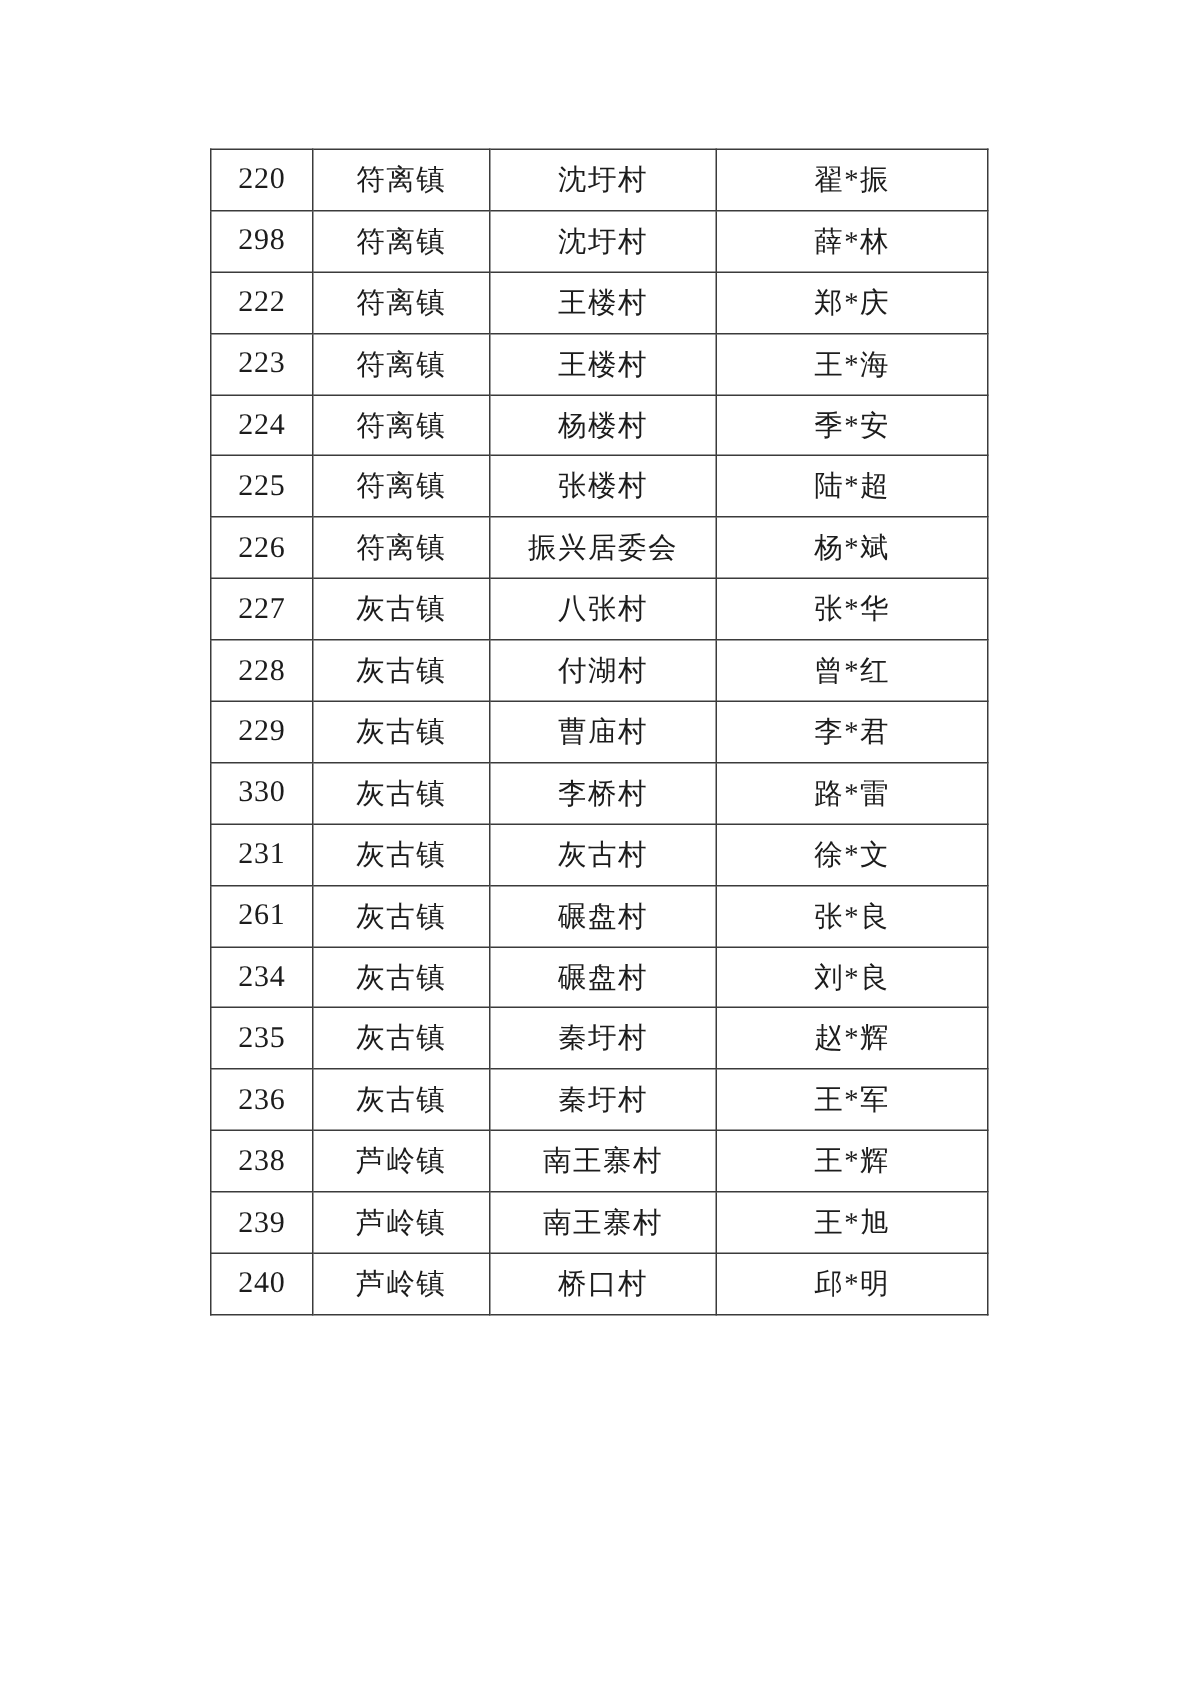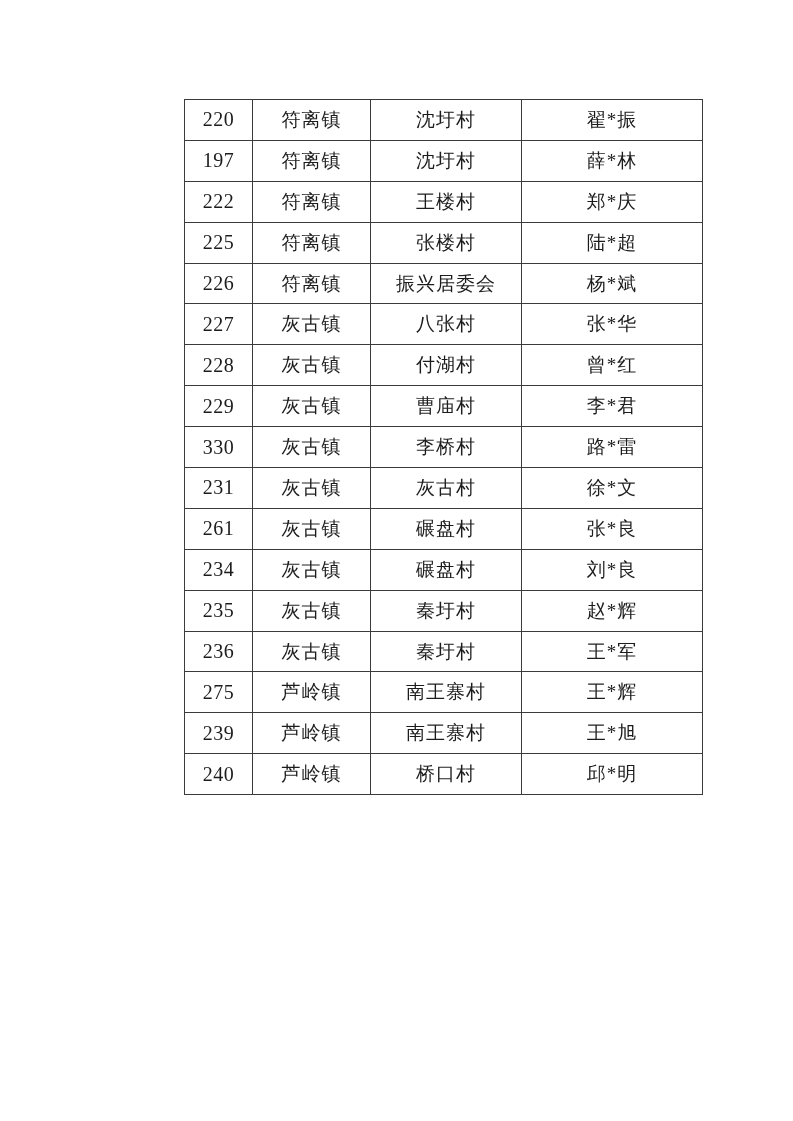--- a/index.html
+++ b/index.html
@@ -19,21 +19,20 @@
     inset: 0;
     background: var(--page-bg, #ffffff);
   }
   table.records {
     position: absolute;
     left: 140px;
     top: 99px;
     width: 518px;
     border-collapse: collapse;
     table-layout: fixed;
-    margin-left: 44px;
   }
   table.records td {
     border: 1.5px solid var(--border-color, #3b3b3b);
     height: 39.9px;
     text-align: center;
     vertical-align: middle;
     font-size: 19px;
     color: var(--text-color, #1c1c1c);
     padding: 0;
     letter-spacing: 1px;
@@ -61,30 +60,42 @@
       <col class="col-name">
     </colgroup>
     <tbody>
         <tr>
           <td class="cell-serial">220</td>
           <td class="cell-town">符离镇</td>
           <td class="cell-village">沈圩村</td>
           <td class="cell-masked_name">翟*振</td>
         </tr>
         <tr>
-          <td class="cell-serial">197</td>
+          <td class="cell-serial">298</td>
           <td class="cell-town">符离镇</td>
           <td class="cell-village">沈圩村</td>
           <td class="cell-masked_name">薛*林</td>
         </tr>
         <tr>
           <td class="cell-serial">222</td>
           <td class="cell-town">符离镇</td>
           <td class="cell-village">王楼村</td>
           <td class="cell-masked_name">郑*庆</td>
+        </tr>
+        <tr>
+          <td class="cell-serial">223</td>
+          <td class="cell-town">符离镇</td>
+          <td class="cell-village">王楼村</td>
+          <td class="cell-masked_name">王*海</td>
+        </tr>
+        <tr>
+          <td class="cell-serial">224</td>
+          <td class="cell-town">符离镇</td>
+          <td class="cell-village">杨楼村</td>
+          <td class="cell-masked_name">季*安</td>
         </tr>
         <tr>
           <td class="cell-serial">225</td>
           <td class="cell-town">符离镇</td>
           <td class="cell-village">张楼村</td>
           <td class="cell-masked_name">陆*超</td>
         </tr>
         <tr>
           <td class="cell-serial">226</td>
           <td class="cell-town">符离镇</td>
@@ -139,21 +150,21 @@
           <td class="cell-village">秦圩村</td>
           <td class="cell-masked_name">赵*辉</td>
         </tr>
         <tr>
           <td class="cell-serial">236</td>
           <td class="cell-town">灰古镇</td>
           <td class="cell-village">秦圩村</td>
           <td class="cell-masked_name">王*军</td>
         </tr>
         <tr>
-          <td class="cell-serial">275</td>
+          <td class="cell-serial">238</td>
           <td class="cell-town">芦岭镇</td>
           <td class="cell-village">南王寨村</td>
           <td class="cell-masked_name">王*辉</td>
         </tr>
         <tr>
           <td class="cell-serial">239</td>
           <td class="cell-town">芦岭镇</td>
           <td class="cell-village">南王寨村</td>
           <td class="cell-masked_name">王*旭</td>
         </tr>

